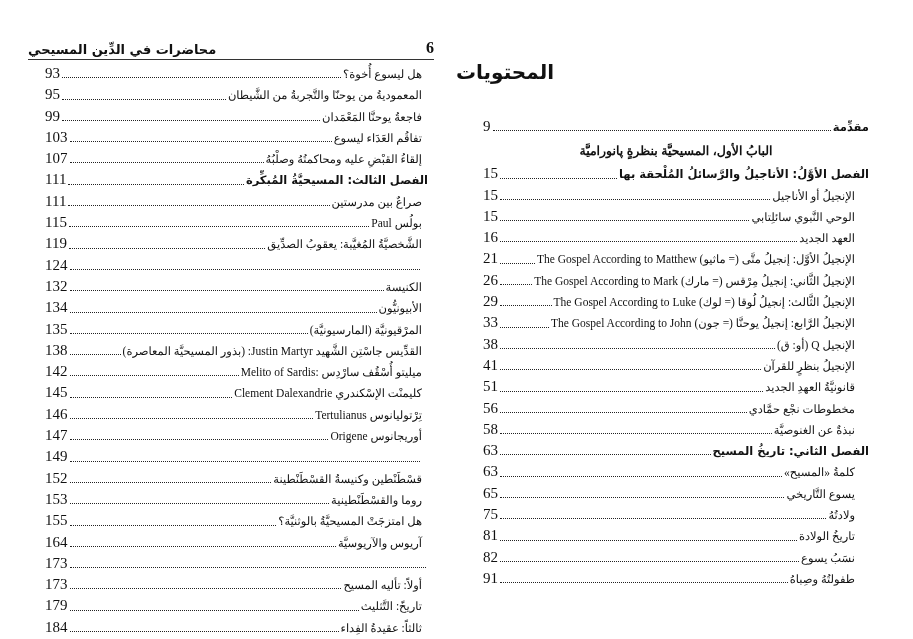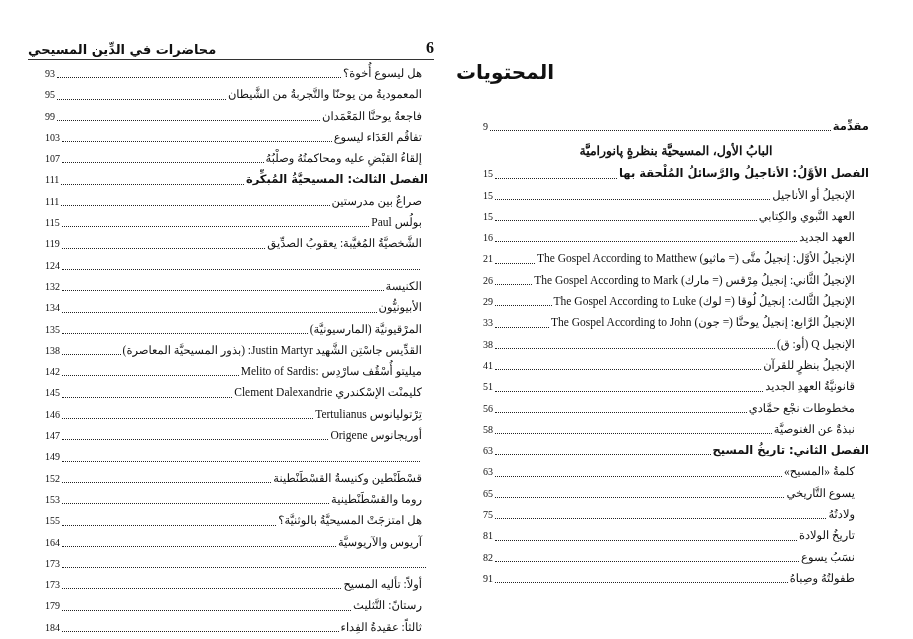--- a/index.html
+++ b/index.html
@@ -27,21 +27,21 @@
   .row {
     display: flex; align-items: baseline; height: 21.3px; line-height: 21px;
     font-family: "Liberation Serif", serif; font-size: 11.5px; white-space: nowrap;
   }
   .toc-right .row { height: 21.3px; }
   .row .label { flex: 0 0 auto; }
   .row .leader {
     flex: 1 1 auto; overflow: hidden; margin: 0 2px;
     border-bottom: 1.5px dotted #222; height: 1px; align-self: flex-end; margin-bottom: 6px;
   }
-  .row .num { flex: 0 0 auto; direction: ltr; font-size: 10px; }
+  .row .num { flex: 0 0 auto; direction: ltr; font-size: 15px; }
 
   .row.chapter { font-weight: bold; font-family: "DejaVu Sans", sans-serif; font-size: 11.5px; }
   .row.chapter .num { font-family: "Liberation Serif", serif; font-weight: normal; }
   .row.sub { padding-right: 14px; }
   .toc-left .row.sub { padding-right: 0; }
   .toc-left .row.chapter { margin-right: -6px; }
 
   .contents-title {
     position: absolute; left: 456px; width: 457px; top: 60px; text-align: left;
     font-family: "DejaVu Sans", sans-serif; font-weight: bold; font-size: 20px; direction: rtl;
@@ -178,21 +178,21 @@
       <div class="row chapter">
         <span class="leader"></span>
         <span class="num">173</span>
       </div>
       <div class="row sub">
         <span class="label">أولاً: تأليه المسيح</span>
         <span class="leader"></span>
         <span class="num">173</span>
       </div>
       <div class="row sub">
-        <span class="label">رستانً: التَّثليث</span>
+        <span class="label">تاريخً: التَّثليث</span>
         <span class="leader"></span>
         <span class="num">179</span>
       </div>
       <div class="row sub">
         <span class="label">ثالثاً: عقيدةُ الفِداء</span>
         <span class="leader"></span>
         <span class="num">184</span>
       </div>
       <div class="row sub">
         <span class="label">رابعاً: المجيءُ الثَّاني للمسيح</span>
@@ -220,21 +220,21 @@
         <span class="label">الفصل الأوَّلُ: الأناجيلُ والرَّسائلُ المُلْحقة بها</span>
         <span class="leader"></span>
         <span class="num">15</span>
       </div>
       <div class="row sub">
         <span class="label">الإنجيلُ أو الأناجيل</span>
         <span class="leader"></span>
         <span class="num">15</span>
       </div>
       <div class="row sub">
-        <span class="label">العهد النَّبوي والكِتابي</span>
+        <span class="label">الوحي النَّبوي سائلِتابي</span>
         <span class="leader"></span>
         <span class="num">15</span>
       </div>
       <div class="row sub">
         <span class="label">العهد الجديد</span>
         <span class="leader"></span>
         <span class="num">16</span>
       </div>
       <div class="row sub">
         <span class="label">الإنجيلُ الأوَّل: إنجيلُ متَّى (= ماثيو) The Gospel According to Matthew</span>

